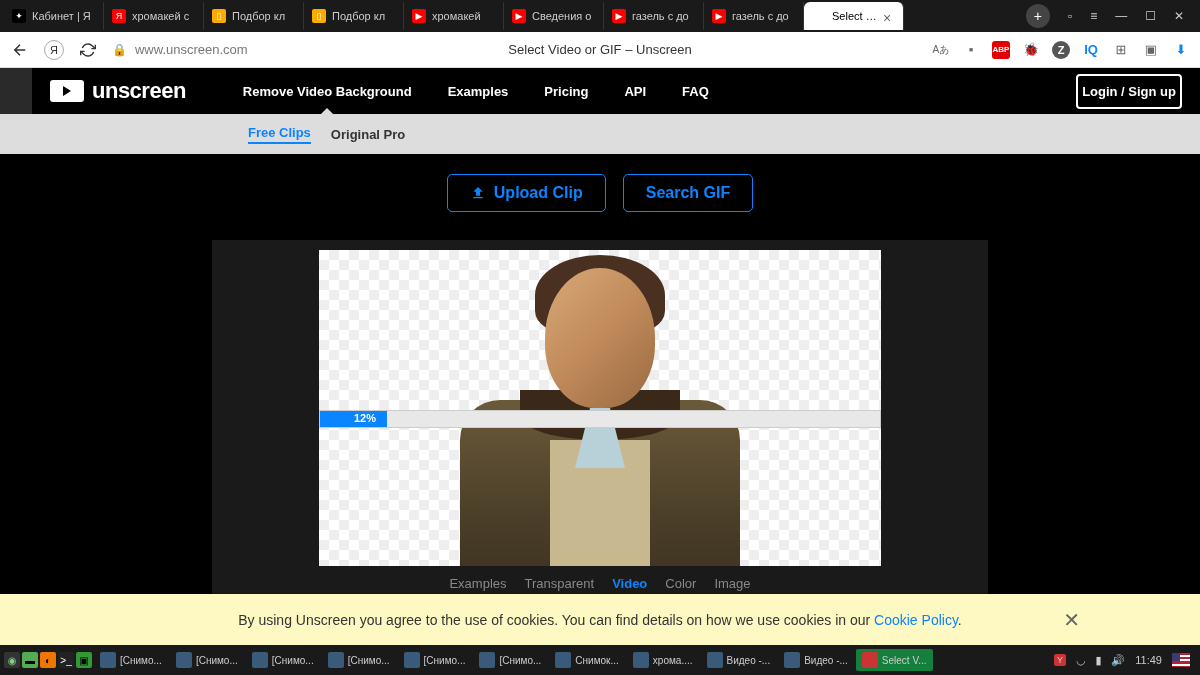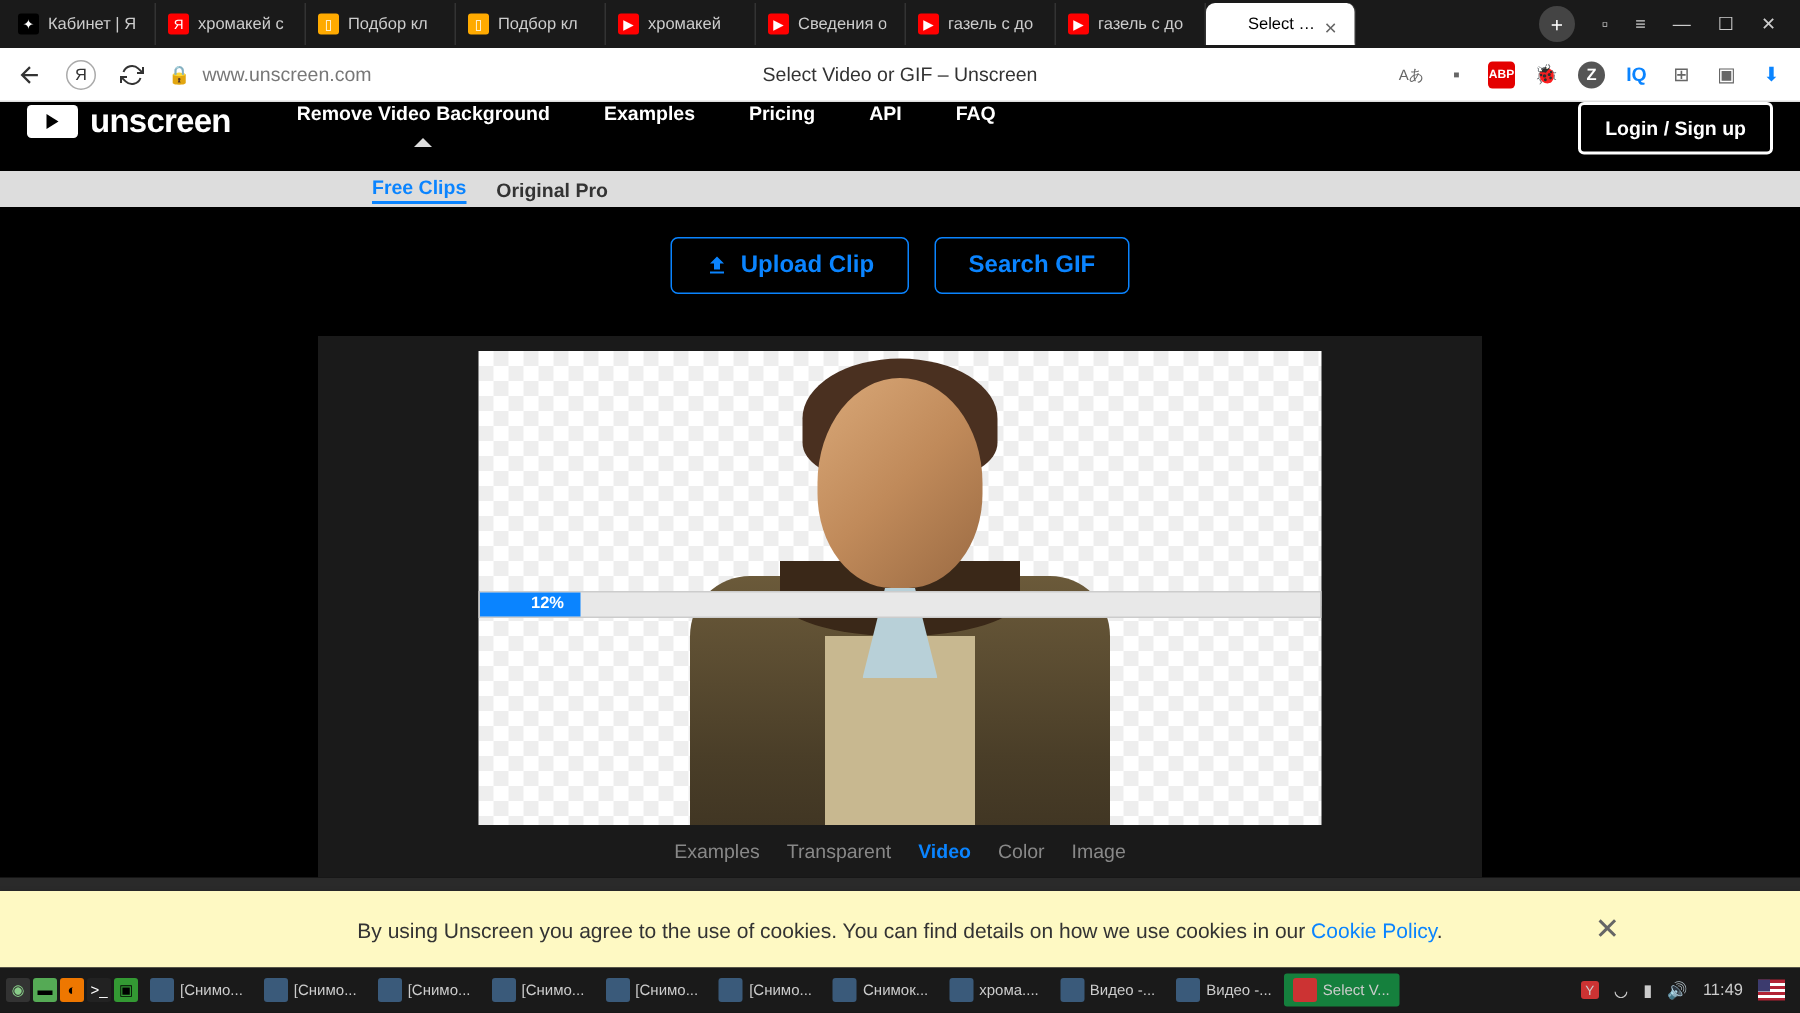--- a/index.html
+++ b/index.html
@@ -23,32 +23,32 @@
 .lock-icon { color: #777; font-size: 12px; }
 .url-text { color: #777; font-size: 13px; }
 .page-title { position: absolute; left: 50%; transform: translateX(-50%); font-size: 13px; color: #333; }
 .addr-icons { display: flex; gap: 12px; align-items: center; color: #666; }
 .addr-icon { width: 18px; height: 18px; display: flex; align-items: center; justify-content: center; cursor: pointer; font-size: 13px; }
 .abp { background: #e40000; color: #fff; border-radius: 3px; font-size: 8px; font-weight: bold; padding: 2px 3px; }
 .iq-icon { color: #0a84ff; font-weight: bold; font-size: 13px; }
 .z-icon { background: #555; color: #fff; border-radius: 50%; width: 18px; height: 18px; font-size: 11px; font-weight: bold; }
 
 
-.site-nav { height: 46px; background: #000; display: flex; align-items: flex-start; padding: 0 18px; gap: 44px; }
+.site-nav { height: 46px; background: #000; display: flex; align-items: center; padding: 0 18px; gap: 57px; margin-left: 32px; }
 .logo { display: flex; align-items: center; gap: 8px; }
 .logo-box { width: 34px; height: 22px; background: #fff; border-radius: 3px; display: flex; align-items: center; justify-content: center; }
 .logo-play { width: 0; height: 0; border-left: 8px solid #000; border-top: 5px solid transparent; border-bottom: 5px solid transparent; }
 .logo-text { color: #fff; font-size: 22px; font-weight: bold; letter-spacing: -0.5px; }
 .nav-links { display: flex; gap: 36px; }
 .nav-link { color: #fff; font-size: 13px; font-weight: bold; cursor: pointer; position: relative; }
 .nav-link.has-caret::after { content: ''; position: absolute; bottom: -15px; left: 50%; transform: translateX(-50%); border-left: 6px solid transparent; border-right: 6px solid transparent; border-bottom: 6px solid #ddd; }
-.login-btn { margin-left: auto; border: 2px solid #fff; color: #fff; padding: 8px 16px; border-radius: 4px; font-size: 13px; font-weight: bold; cursor: pointer; }
-
-
-.sub-nav { height: 24px; background: #ddd; display: flex; align-items: center; padding-left: 248px; gap: 20px; }
+.login-btn { margin-left: auto; border: 2px solid #fff; color: #fff; padding: 8px 4px; border-radius: 4px; font-size: 13px; font-weight: bold; cursor: pointer; }
+
+
+.sub-nav { height: 40px; background: #ddd; display: flex; align-items: center; padding-left: 248px; gap: 20px; }
 .sub-link { font-size: 13px; font-weight: bold; color: #333; cursor: pointer; }
 .sub-link.active { color: #0a84ff; border-bottom: 2px solid #0a84ff; padding-bottom: 2px; }
 
 
 .main { background: #000; padding-top: 20px; }
 .action-row { display: flex; justify-content: center; gap: 17px; }
 .action-btn { border: 1.5px solid #0a84ff; color: #0a84ff; background: transparent; padding: 9px 22px; border-radius: 5px; font-size: 16px; font-weight: bold; cursor: pointer; display: flex; align-items: center; gap: 8px; }
 
 
 .canvas-wrap { width: 776px; margin: 28px auto 0; background: #1a1a1a; padding: 10px; }

